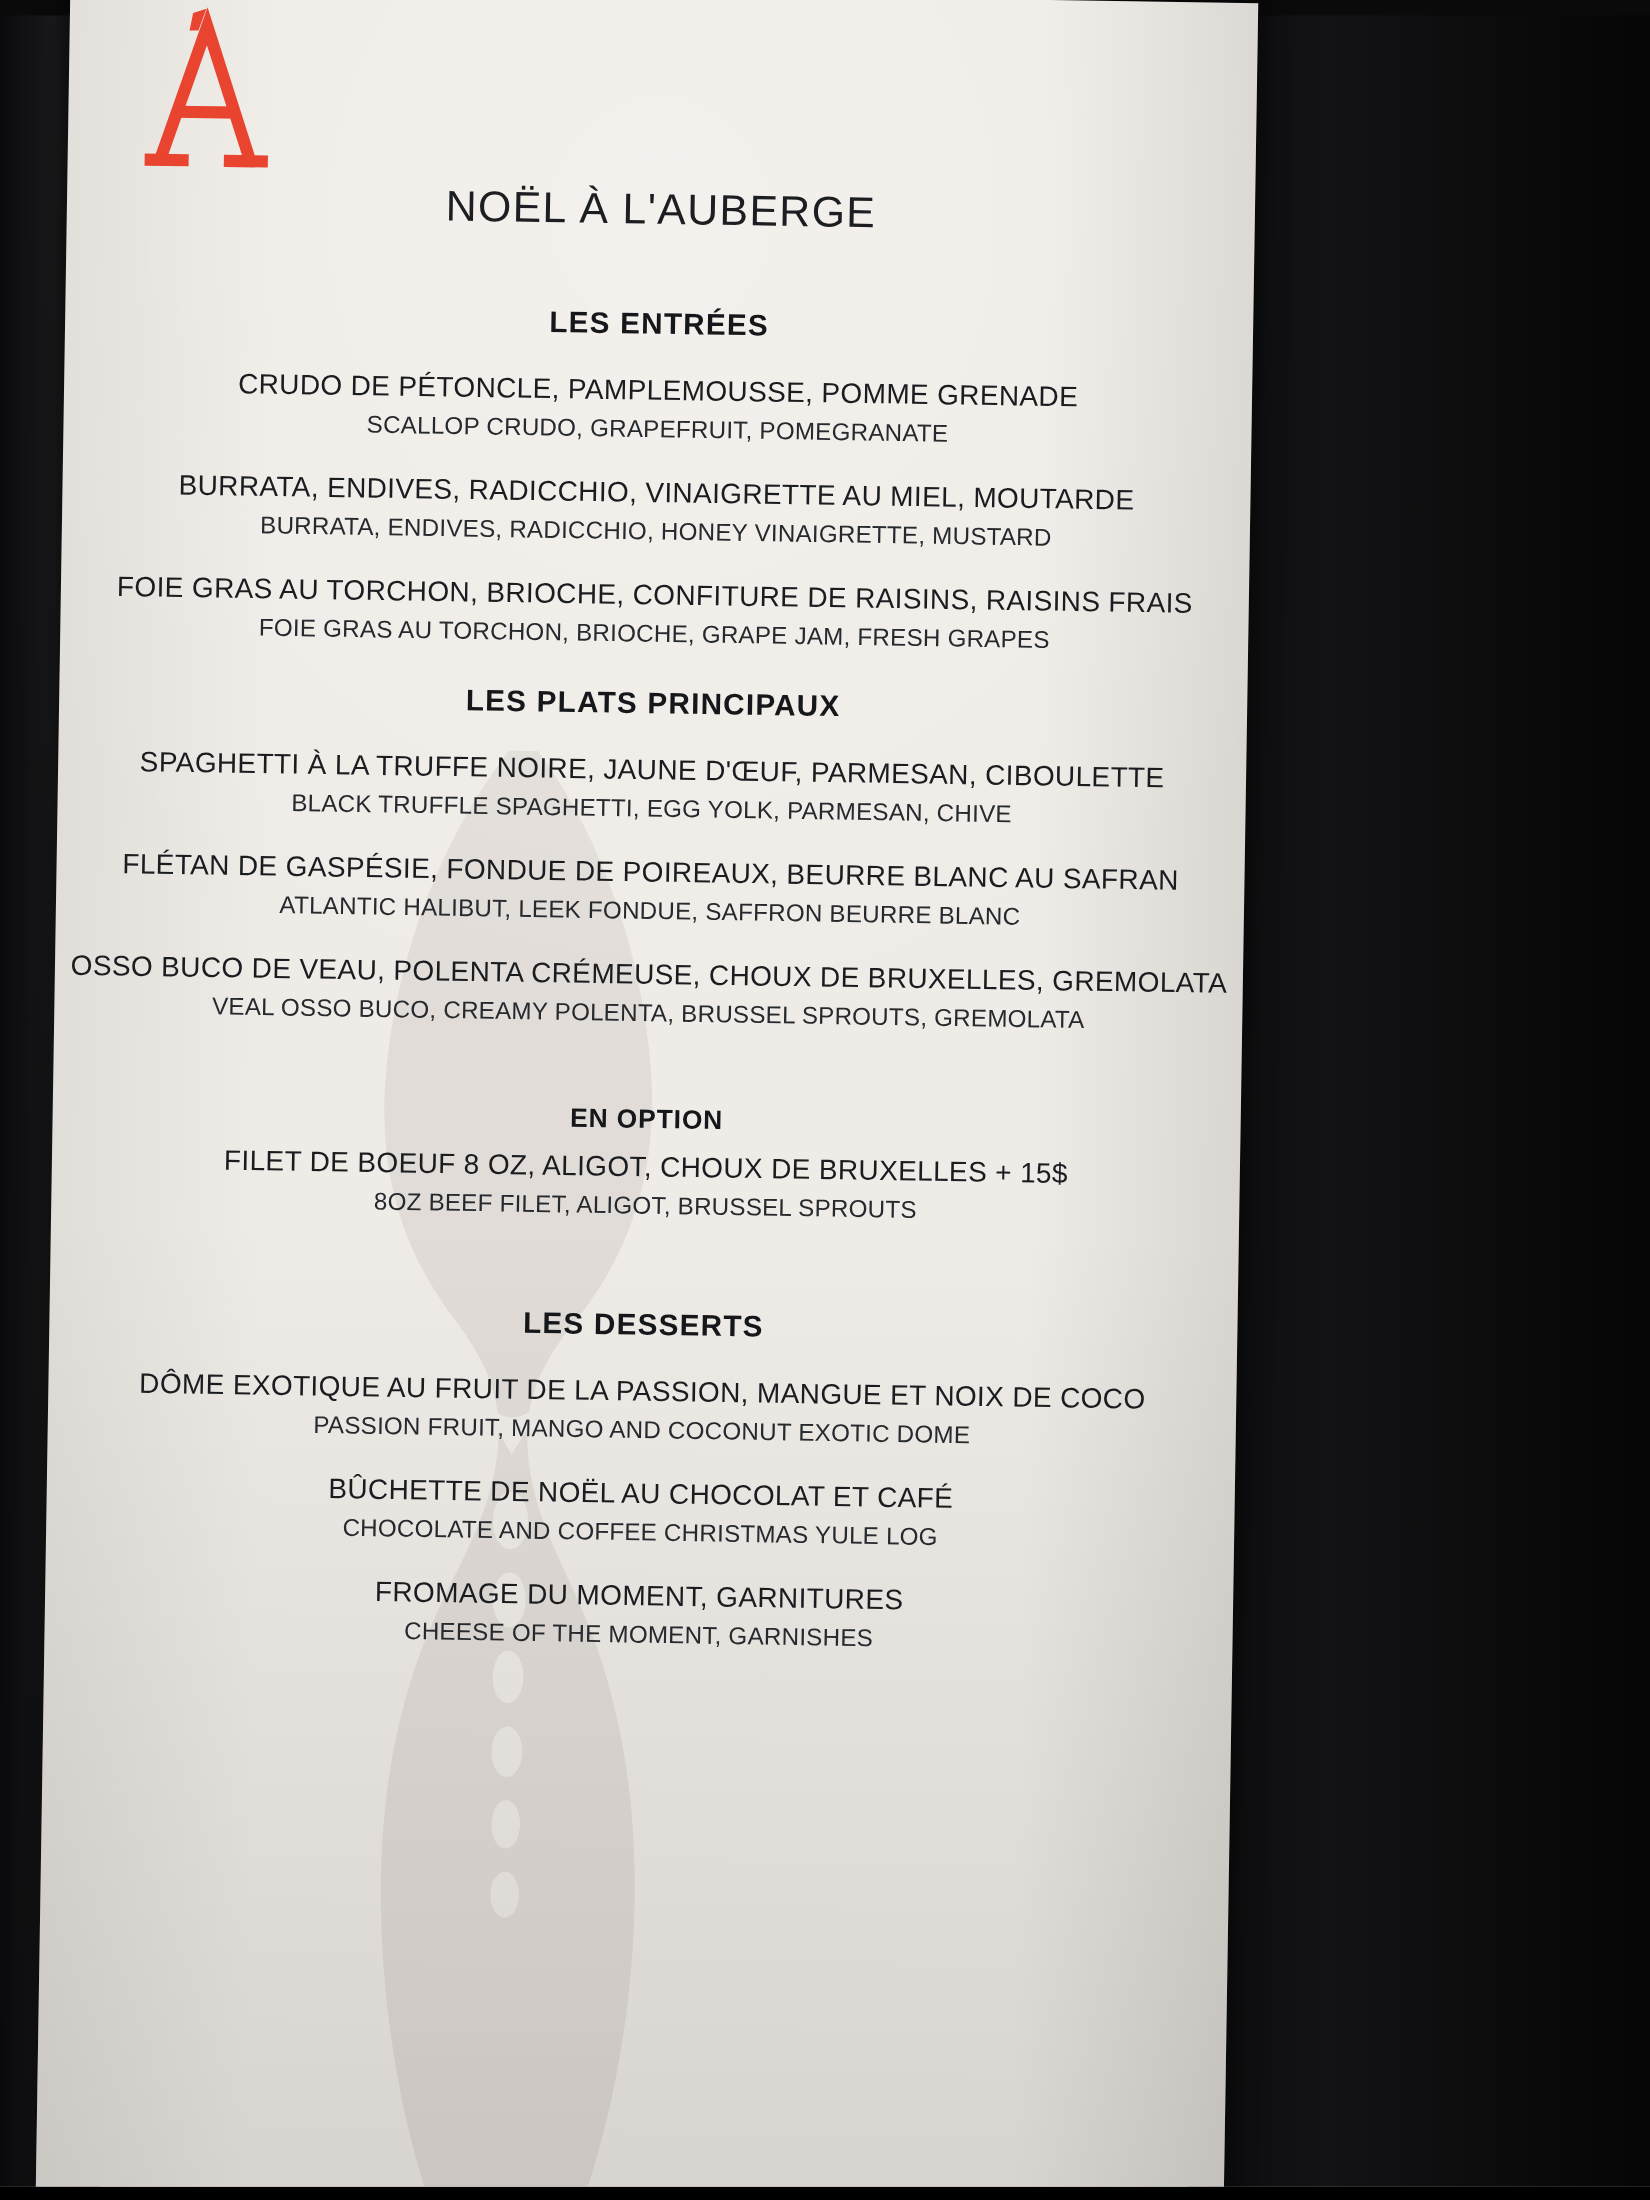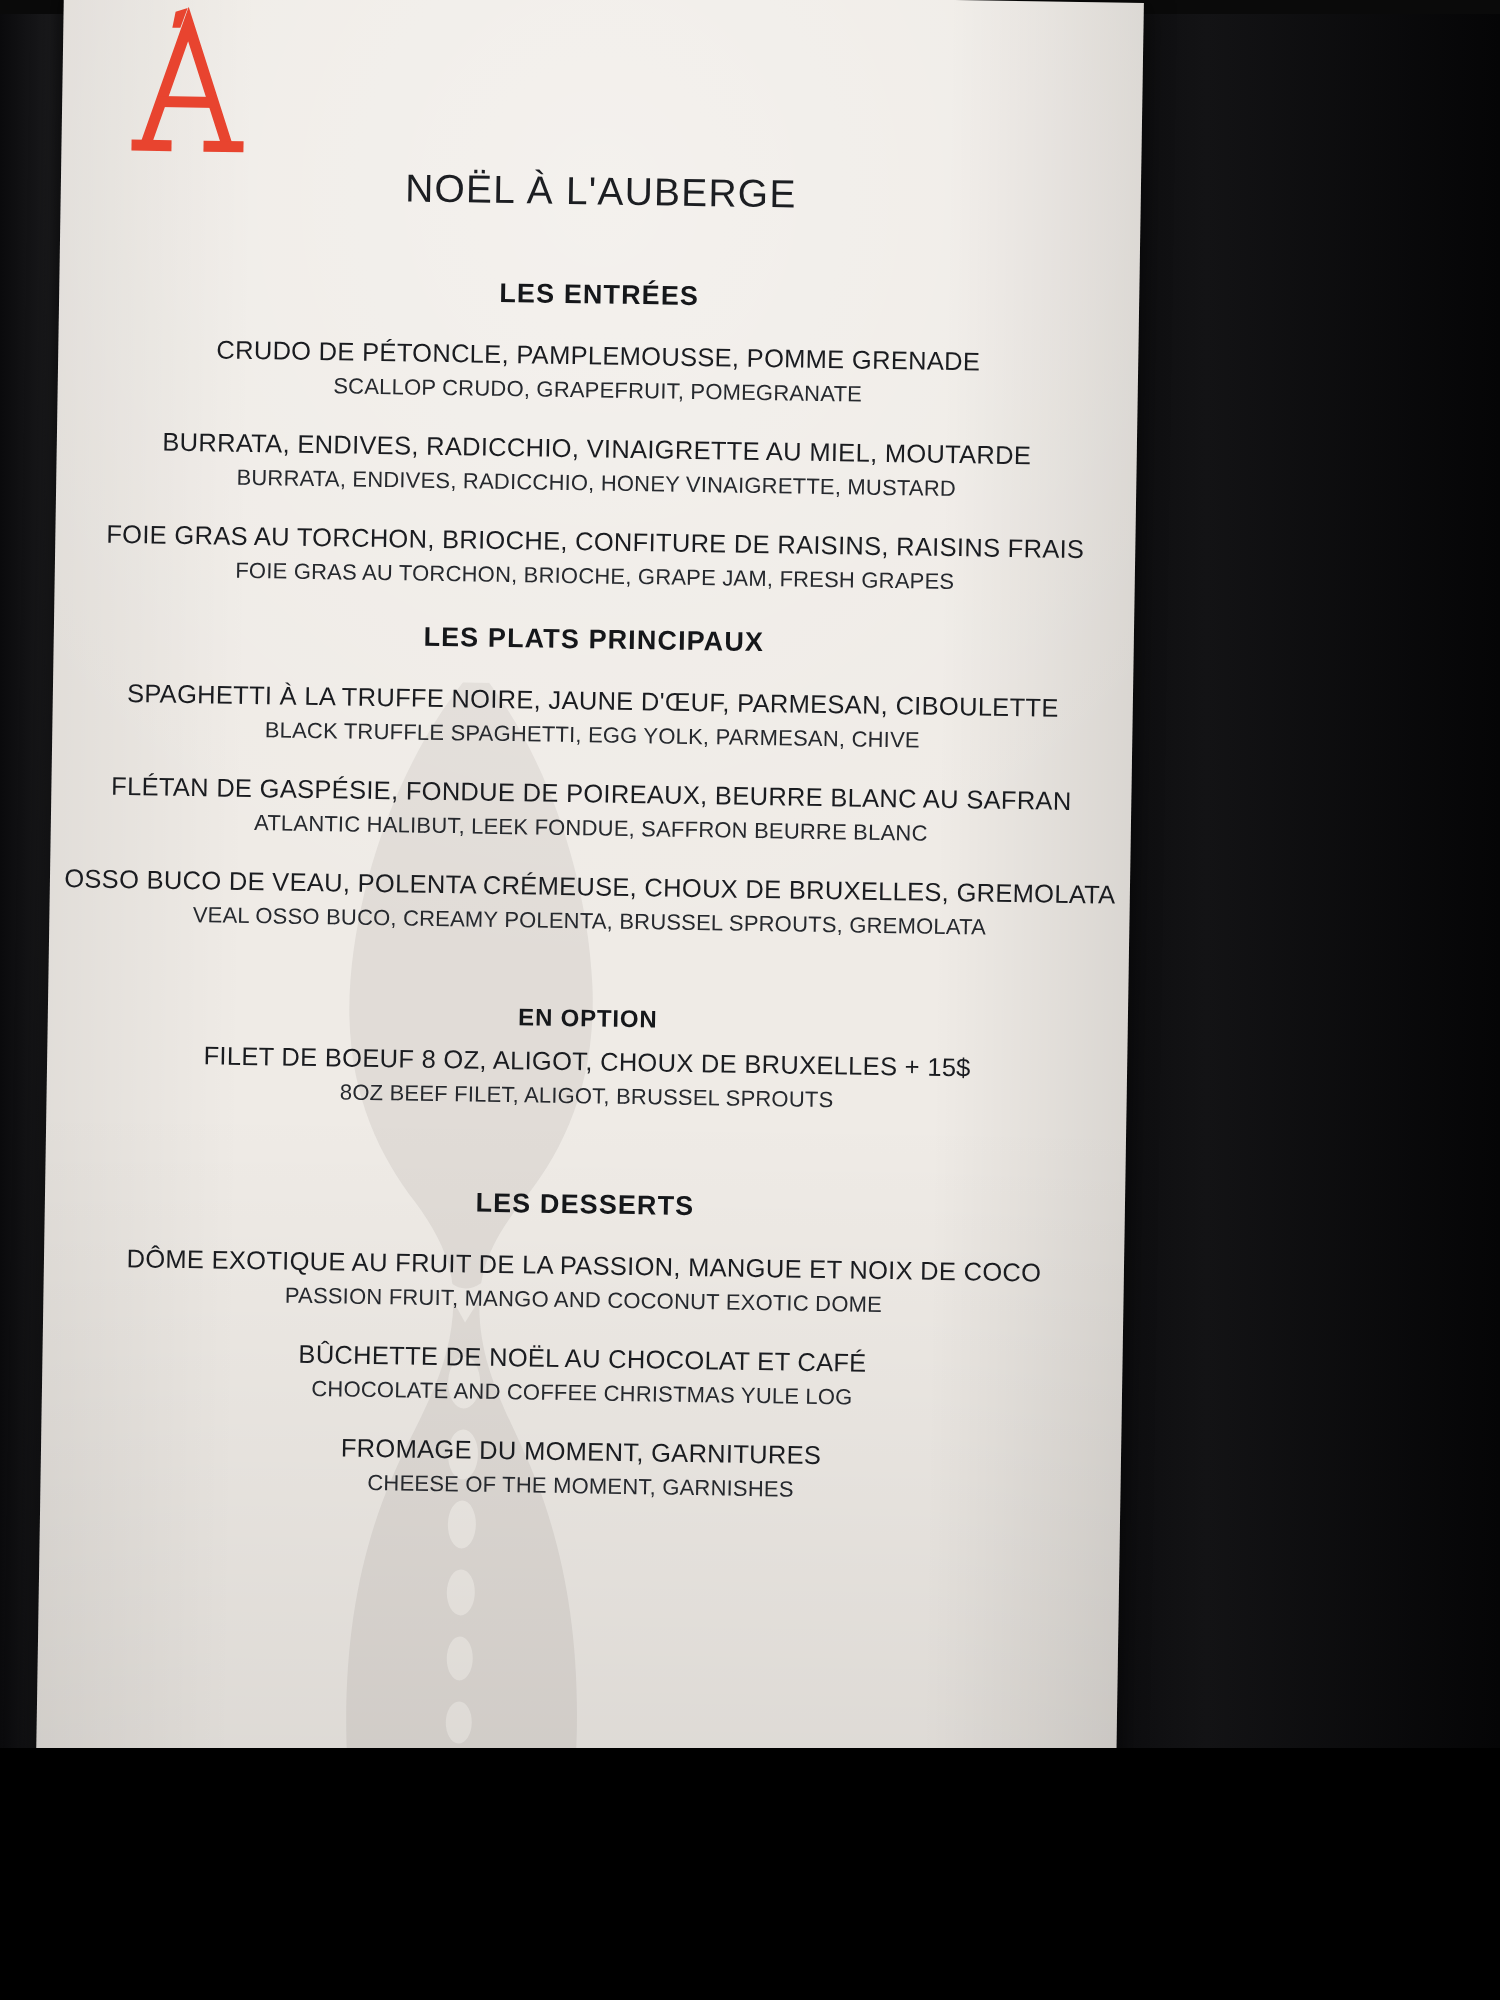--- a/index.html
+++ b/index.html
@@ -11,21 +11,21 @@
     width: 1500px;
     height: 2000px;
     overflow: hidden;
     font-family: "Liberation Sans", sans-serif;
   }
 
   
   #scene {
     position: relative;
     width: 1500px;
-    height: 1748px;
+    height: 1988px;
     background: #a3a3a3;
     overflow: hidden;
   }
   .dark-left {
     position: absolute;
     left: 0; top: 0;
     width: 90px; height: 2000px;
     background: linear-gradient(90deg,#0a0a0c 0%, #1a1a1c 55%, #0d0d0f 100%);
   }
   .dark-right {

